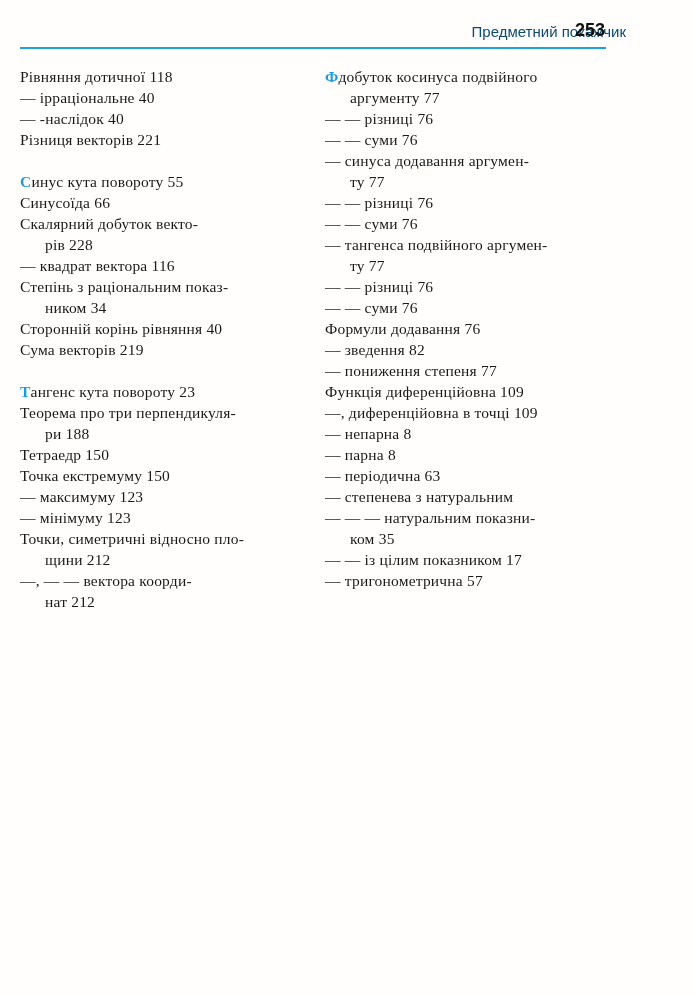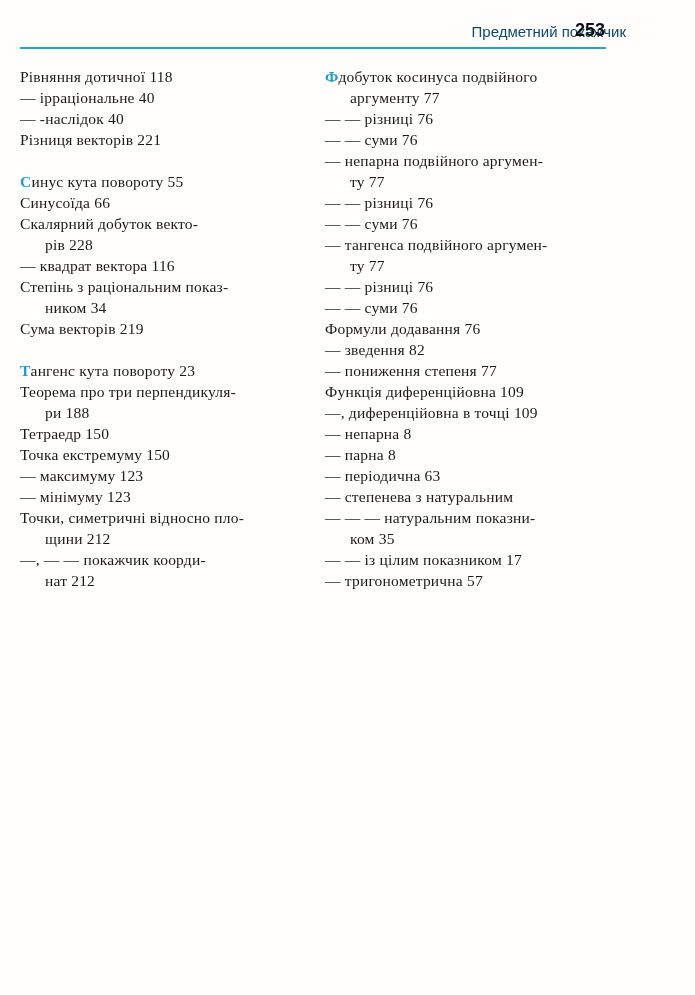--- a/index.html
+++ b/index.html
@@ -41,42 +41,43 @@
   <div class="entry">Різниця векторів  221</div>
   <div class="gap"></div>
 
   <div class="entry"><span class="acc">С</span><span>инус кута повороту  55</span></div>
   <div class="entry">Синусоїда  66</div>
   <div class="entry">Скалярний добуток векто-</div>
   <div class="entry cont">рів 228</div>
   <div class="entry">— квадрат вектора  116</div>
   <div class="entry">Степінь з раціональним показ-</div>
   <div class="entry cont">ником 34</div>
+  <div class="entry">Сторонній корінь рівняння  40</div>
   <div class="entry">Сума векторів  219</div>
   <div class="gap"></div>
 
   <div class="entry"><span class="acc">Т</span><span>ангенс кута повороту  23</span></div>
   <div class="entry">Теорема про три перпендикуля-</div>
   <div class="entry cont">ри  188</div>
   <div class="entry">Тетраедр  150</div>
   <div class="entry">Точка екстремуму  150</div>
   <div class="entry">— максимуму  123</div>
   <div class="entry">— мінімуму  123</div>
   <div class="entry">Точки, симетричні відносно пло-</div>
   <div class="entry cont">щини  212</div>
-  <div class="entry">—, — — покажчик коорди-</div>
+  <div class="entry">—, — — вектора коорди-</div>
   <div class="entry cont">нат  212</div>
 </div>
 
 <div class="col col-right">
   <div class="entry"><span class="acc">Ф</span><span>добуток косинуса подвійного</span></div>
   <div class="entry cont">аргументу  77</div>
   <div class="entry">— — різниці  76</div>
   <div class="entry">— — суми  76</div>
-  <div class="entry">— непарна подвійного аргумен-</div>
+  <div class="entry">— синуса додавання аргумен-</div>
   <div class="entry cont">ту  77</div>
   <div class="entry">— — різниці  76</div>
   <div class="entry">— — суми  76</div>
   <div class="entry">— тангенса подвійного аргумен-</div>
   <div class="entry cont">ту  77</div>
   <div class="entry">— — різниці  76</div>
   <div class="entry">— — суми  76</div>
   <div class="entry">Формули додавання  76</div>
   <div class="entry">— зведення  82</div>
   <div class="entry">— пониження степеня  77</div>

